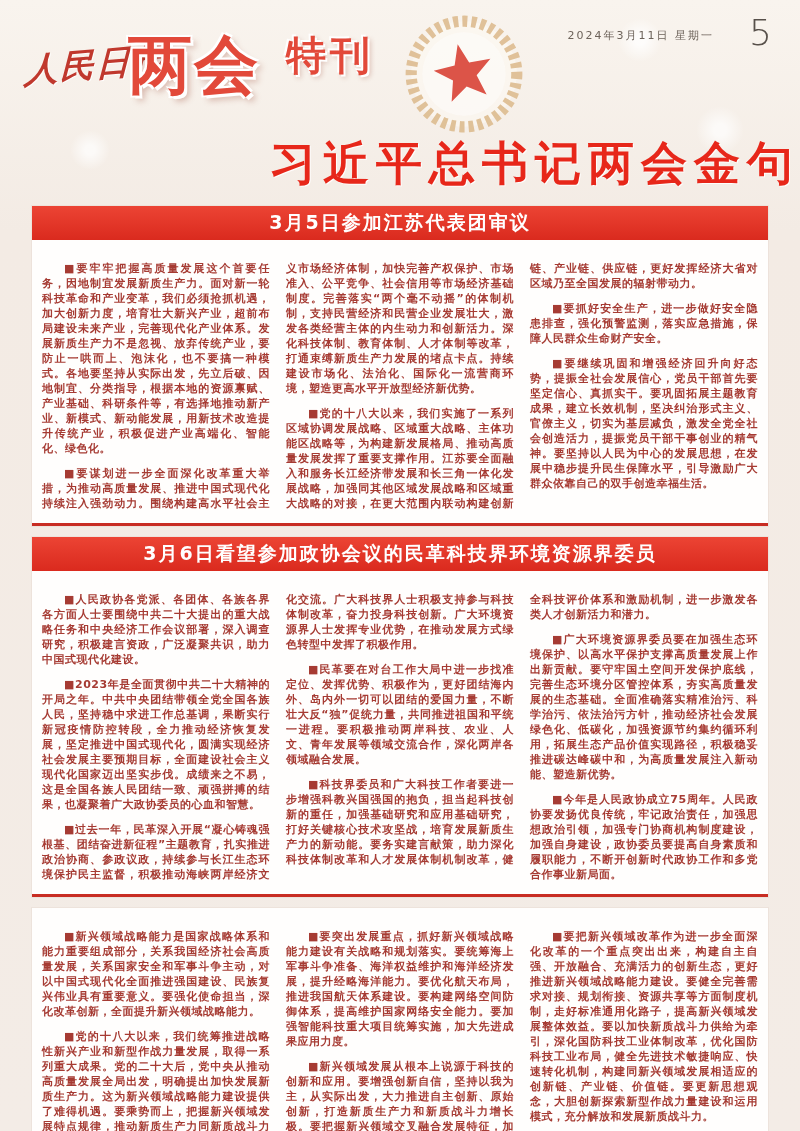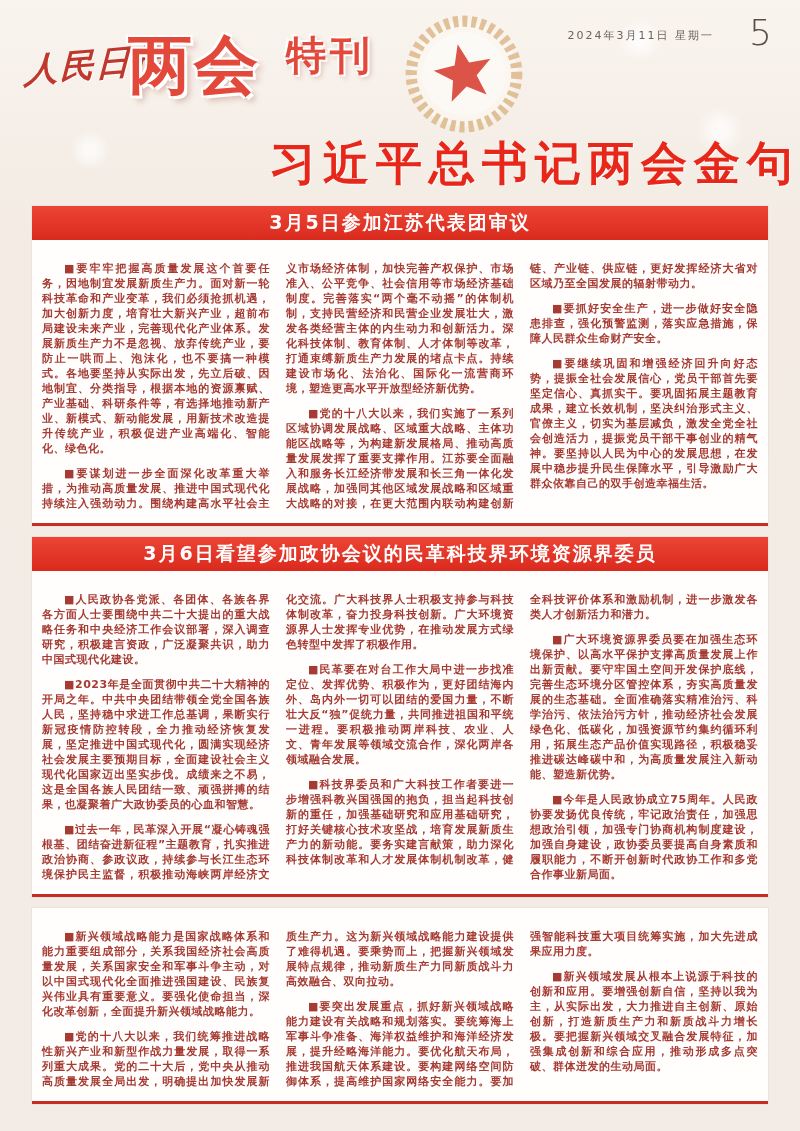--- a/index.html
+++ b/index.html
@@ -140,16 +140,17 @@
       <p>■今年是人民政协成立75周年。人民政协要发扬优良传统，牢记政治责任，加强思想政治引领，加强专门协商机构制度建设，加强自身建设，政协委员要提高自身素质和履职能力，不断开创新时代政协工作和多党合作事业新局面。</p>
     </div>
   </section>
 
   <section class="card">
     <div class="card-body">
       <p>■新兴领域战略能力是国家战略体系和能力重要组成部分，关系我国经济社会高质量发展，关系国家安全和军事斗争主动，对以中国式现代化全面推进强国建设、民族复兴伟业具有重要意义。要强化使命担当，深化改革创新，全面提升新兴领域战略能力。</p>
       <p>■党的十八大以来，我们统筹推进战略性新兴产业和新型作战力量发展，取得一系列重大成果。党的二十大后，党中央从推动高质量发展全局出发，明确提出加快发展新质生产力。这为新兴领域战略能力建设提供了难得机遇。要乘势而上，把握新兴领域发展特点规律，推动新质生产力同新质战斗力高效融合、双向拉动。</p>
       <p>■要突出发展重点，抓好新兴领域战略能力建设有关战略和规划落实。要统筹海上军事斗争准备、海洋权益维护和海洋经济发展，提升经略海洋能力。要优化航天布局，推进我国航天体系建设。要构建网络空间防御体系，提高维护国家网络安全能力。要加强智能科技重大项目统筹实施，加大先进成果应用力度。</p>
       <p>■新兴领域发展从根本上说源于科技的创新和应用。要增强创新自信，坚持以我为主，从实际出发，大力推进自主创新、原始创新，打造新质生产力和新质战斗力增长极。要把握新兴领域交叉融合发展特征，加强集成创新和综合应用，推动形成多点突破、群体迸发的生动局面。</p>
+      <p>■要把新兴领域改革作为进一步全面深化改革的一个重点突出出来，构建自主自强、开放融合、充满活力的创新生态，更好推进新兴领域战略能力建设。要健全完善需求对接、规划衔接、资源共享等方面制度机制，走好标准通用化路子，提高新兴领域发展整体效益。要以加快新质战斗力供给为牵引，深化国防科技工业体制改革，优化国防科技工业布局，健全先进技术敏捷响应、快速转化机制，构建同新兴领域发展相适应的创新链、产业链、价值链。要更新思想观念，大胆创新探索新型作战力量建设和运用模式，充分解放和发展新质战斗力。</p>
     </div>
   </section>
 
 </div>
 
 </body></html>

